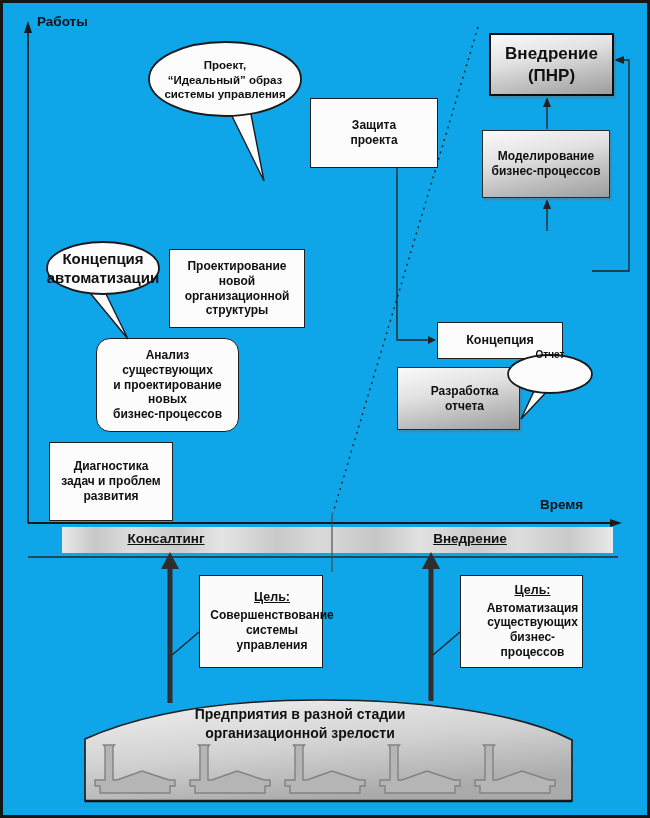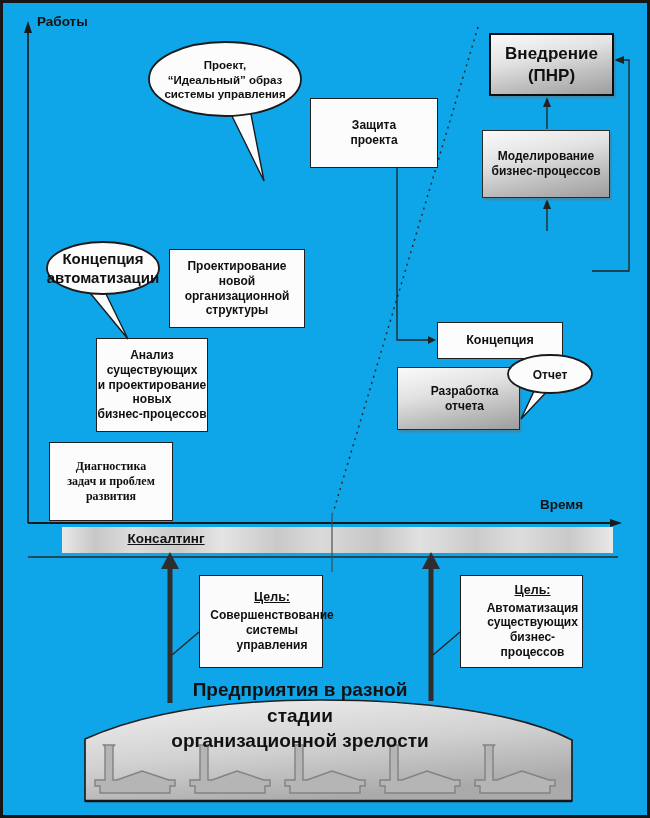--- a/index.html
+++ b/index.html
@@ -21,21 +21,21 @@
   .lbl{position:absolute;font-weight:700;white-space:pre-line;z-index:3;}
   .bubble-text{position:absolute;display:flex;align-items:center;justify-content:center;text-align:center;
        font-weight:700;white-space:pre-line;z-index:5;line-height:1.25;}
   #band{position:absolute;left:62px;top:527px;width:551px;height:26px;z-index:1;
         background:linear-gradient(90deg,#e9e9e9 0%,#c7c7c7 6%,#dedede 13%,#cbcbcb 21%,#e4e4e4 29%,
         #c9c9c9 39%,#dadada 47%,#c6c6c6 57%,#e1e1e1 65%,#cbcbcb 75%,#dddddd 83%,#c9c9c9 92%,#e9e9e9 100%);}
   .band-label{position:absolute;top:531px;width:160px;text-align:center;font-weight:700;font-size:13.5px;
         text-decoration:underline;z-index:3;}
   #vremya{left:540px;top:497px;width:92px;text-align:left;font-size:13.5px;}
   #raboty{left:37px;top:14px;font-size:13.5px;}
-  #dome-caption{left:168px;top:677px;width:264px;text-align:center;font-size:19px;line-height:1.35;}
+  #dome-caption{left:168px;top:705px;width:264px;text-align:center;font-size:14px;line-height:1.35;}
 </style>
 </head>
 <body>
 
 <div id="page">
 
   <div id="band"></div>
 
   <svg id="diagram-lines" width="650" height="818" viewBox="0 0 650 818">
 
@@ -88,37 +88,38 @@
 
   <div class="lbl" id="raboty">Работы</div>
   <div class="lbl" id="vremya">Время</div>
 
   <div class="box box-white" style="left:310px;top:98px;width:128px;height:70px;">Защита
 проекта</div>
   <div class="box box-white" style="left:169px;top:249px;width:136px;height:79px;">Проектирование
 новой
 организационной
 структуры</div>
-  <div class="box box-white" style="left:96px;top:338px;width:112px;height:94px;">Анализ
+  <div class="box box-white" style="left:96px;top:338px;width:143px;height:94px;border-radius:14px;">Анализ
 существующих
 и проектирование
 новых
 бизнес-процессов</div>
-  <div class="box box-white" style="left:49px;top:442px;width:124px;height:79px;font-family:Liberation Serif, serif;">Диагностика
+  <div class="box box-white" style="left:49px;top:442px;width:124px;height:79px;">Диагностика
 задач и проблем
 развития</div>
   <div class="box box-white" style="left:437px;top:322px;width:126px;height:37px;font-size:12.5px;">Концепция</div>
 
   <div class="box box-grad box-pnr" style="left:489px;top:33px;width:125px;height:63px;">Внедрение (ПНР)</div>
   <div class="box box-grad" style="left:482px;top:130px;width:128px;height:68px;">Моделирование
 бизнес-процессов</div>
   <div class="box box-grad" style="left:397px;top:367px;width:123px;height:63px;padding-left:12px;">Разработка
 отчета</div>
 
   <div class="band-label" style="left:86px;">Консалтинг</div>
+  <div class="band-label" style="left:390px;">Внедрение</div>
 
   <div class="box goal" style="left:199px;top:575px;width:124px;height:93px;">
     <span class="goal-title">Цель:</span>
     <span>Совершенствование
 системы управления</span>
   </div>
   <div class="box goal" style="left:460px;top:575px;width:123px;height:93px;">
     <span class="goal-title">Цель:</span>
     <span>Автоматизация
 существующих
@@ -135,16 +136,16 @@
     <ellipse cx="103" cy="268" rx="56" ry="26" fill="#fcfcfc" stroke="#1a1a1a" stroke-width="1.8"></ellipse>
     <polygon points="535,389 552,386 521,419" fill="#fcfcfc" stroke="#1a1a1a" stroke-width="1.4"></polygon>
     <ellipse cx="550" cy="374" rx="42" ry="19" fill="#fcfcfc" stroke="#1a1a1a" stroke-width="1.8"></ellipse>
   </svg>
 
   <div class="bubble-text" style="left:148px;top:52px;width:154px;height:56px;font-size:11.5px;">Проект,
 “Идеальный” образ
 системы управления</div>
   <div class="bubble-text" style="left:48px;top:250px;width:110px;height:37px;font-size:15px;">Концепция
 автоматизации</div>
-  <div class="bubble-text" style="left:512px;top:364px;width:76px;height:22px;font-size:12px;">Отчет</div>
+  <div class="bubble-text" style="left:512px;top:344px;width:76px;height:22px;font-size:10px;">Отчет</div>
 
   <div id="frame"></div>
 </div>
 
 </body></html>

